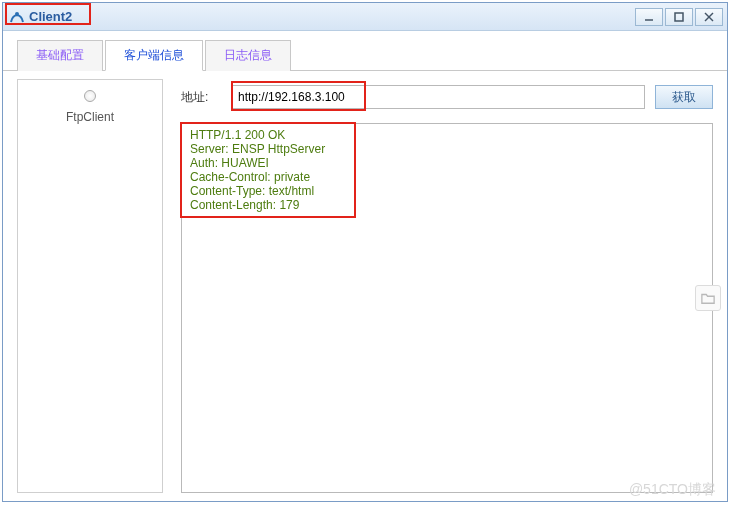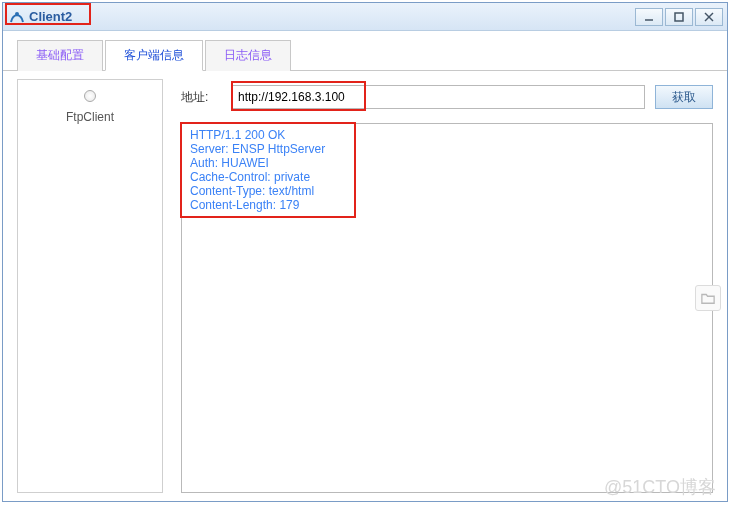--- a/index.html
+++ b/index.html
@@ -143,36 +143,36 @@
       pointer-events: none;
     }
     .response-area {
       flex: 1;
       border: 1px solid #b9b9b9;
       background: #fff;
       padding: 4px 8px;
       white-space: pre;
       font-family: Tahoma, Arial, sans-serif;
       font-size: 12px;
-      color: #3b82f6;
+      color: #4d7c0f;
       overflow: auto;
       position: relative;
     }
     .red-box-resp {
       position: absolute;
       left: -1px; top: -1px;
       width: 176px; height: 96px;
       border: 2px solid #e2231a;
       pointer-events: none;
     }
     .watermark {
       position: absolute;
       right: 18px; bottom: 10px;
       color: #d7d7d7;
-      font-size: 18px;
+      font-size: 14px;
       pointer-events: none;
     }
     .side-icon {
       position: absolute;
       right: 6px;
       bottom: 190px;
       width: 26px; height: 26px;
       border: 1px solid #dcdcdc;
       background: #fafafa;
       display: flex; align-items: center; justify-content: center;

